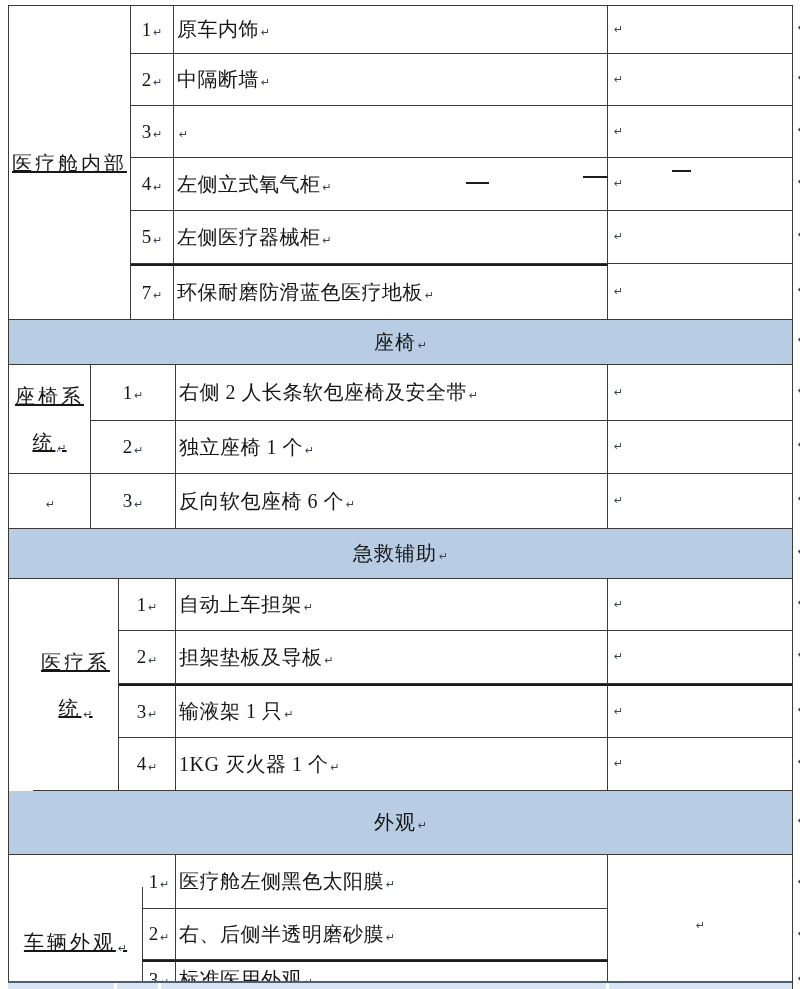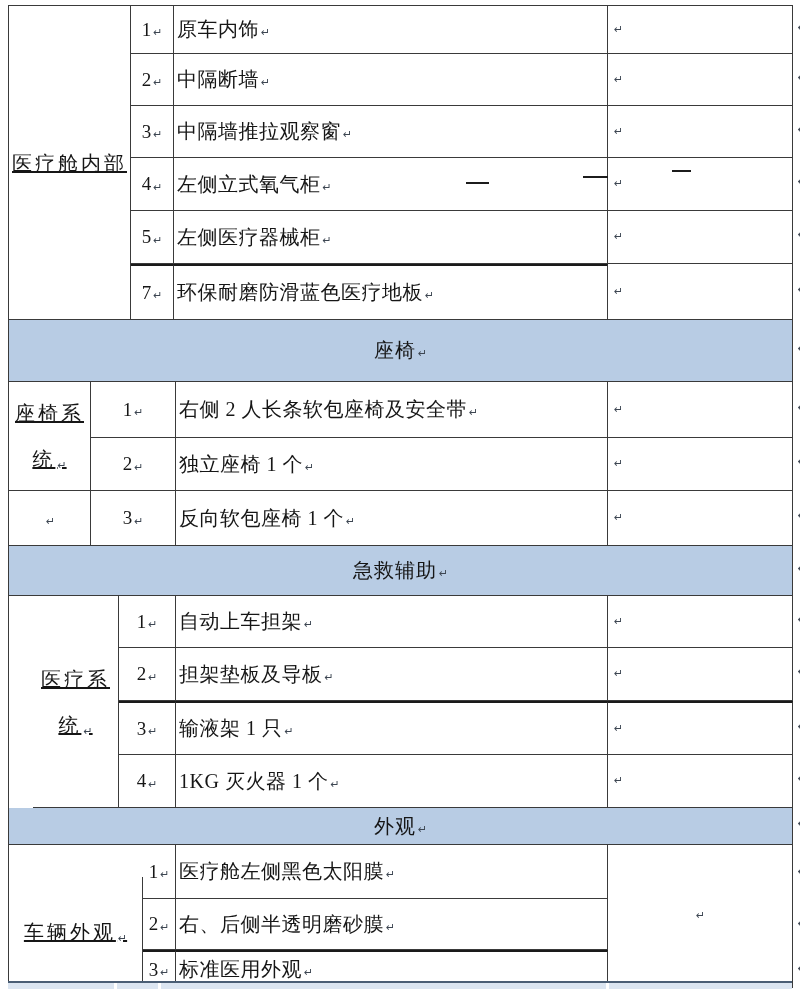--- a/index.html
+++ b/index.html
@@ -22,21 +22,21 @@
   .span6{grid-column:1;grid-row:1/7;}
   .span2{grid-column:1;grid-row:1/3;}
   .span4{grid-column:1;grid-row:1/5;margin-left:24px;}
   .span3{grid-column:1;grid-row:1/4;margin-top:32px;}
   .vspan3{grid-column:4;grid-row:1/4;}
   .catempty{grid-column:1;grid-row:3;justify-content:center;}
   .thick{border-top:2px solid #1a1a1a;}
   .hdr{box-sizing:border-box;border-right:1px solid #3a3a3a;border-bottom:1px solid #3a3a3a;
        background:#b8cce4;display:flex;align-items:center;justify-content:center;
        font-size:20px;letter-spacing:1px;position:relative;}
-  .h1{height:62px;}.h2{height:50px;}.h3{height:37px;}
+  .h1{height:45px;}.h2{height:50px;}.h3{height:64px;}
   .pmark{font-size:11px;color:#3d4652;letter-spacing:0;position:relative;top:3px;margin-left:2px;
          font-family:"DejaVu Sans","Liberation Sans",sans-serif;line-height:1;}
   .inval{position:absolute;left:4px;top:50%;margin-top:-6px;}
   .mmark{position:absolute;right:-15px;top:50%;margin-top:-8px;}
   .cmark{position:absolute;left:50%;top:50%;margin:-6px 0 0 -4px;}
   .mm1{position:absolute;right:-15px;top:21px;}
   .mm2{position:absolute;right:-15px;top:73px;}
   .mm3{position:absolute;right:-15px;top:118px;}
   .dash{position:absolute;height:2px;background:#1c1c1c;}
   .dashA{left:292px;top:24px;width:23px;}
@@ -82,21 +82,20 @@
       <div class="cell val">
           <span class="pmark inval">↵</span>
           <span class="pmark mmark">↵</span>
         </div>
 
       <div class="cell num">
           <span>3</span>
           <span class="pmark">↵</span>
         </div>
       <div class="cell item">
-          <span>中隔墙推拉观察窗</span>
           <span class="pmark">↵</span>
         </div>
       <div class="cell val">
           <span class="pmark inval">↵</span>
           <span class="pmark mmark">↵</span>
         </div>
 
       <div class="cell num">
           <span>4</span>
           <span class="pmark">↵</span>
@@ -178,21 +177,21 @@
         </div>
 
       <div class="cell catempty">
           <span class="pmark">↵</span>
         </div>
       <div class="cell num">
           <span>3</span>
           <span class="pmark">↵</span>
         </div>
       <div class="cell item">
-          <span>反向软包座椅 1 个</span>
+          <span>反向软包座椅 6 个</span>
           <span class="pmark">↵</span>
         </div>
       <div class="cell val">
           <span class="pmark inval">↵</span>
           <span class="pmark mmark">↵</span>
         </div>
     </div>
 
     <div class="hdr h2">
       <span>急救辅助</span>

